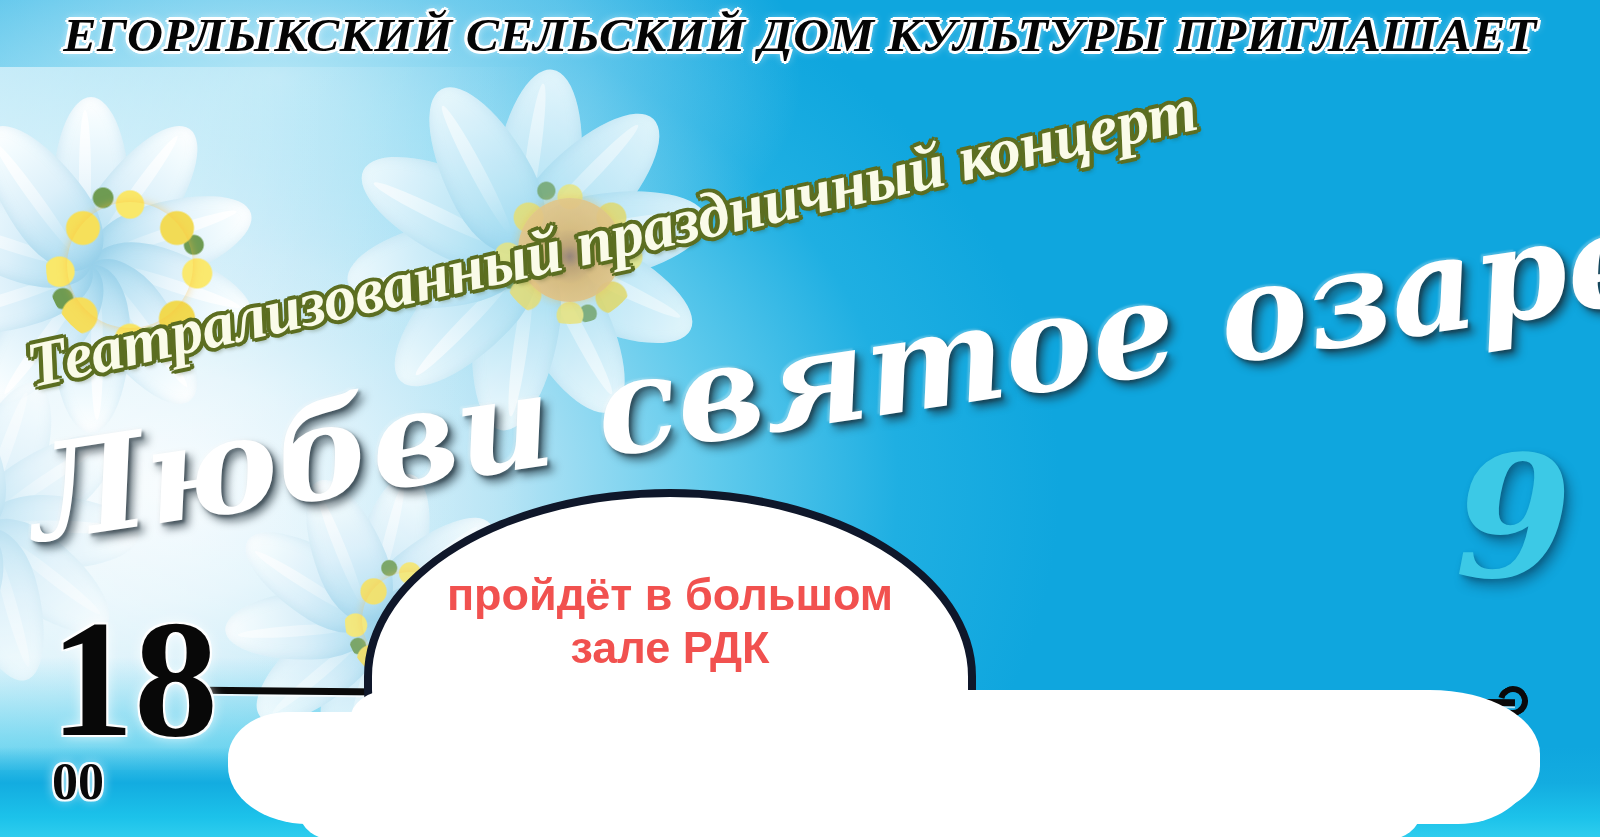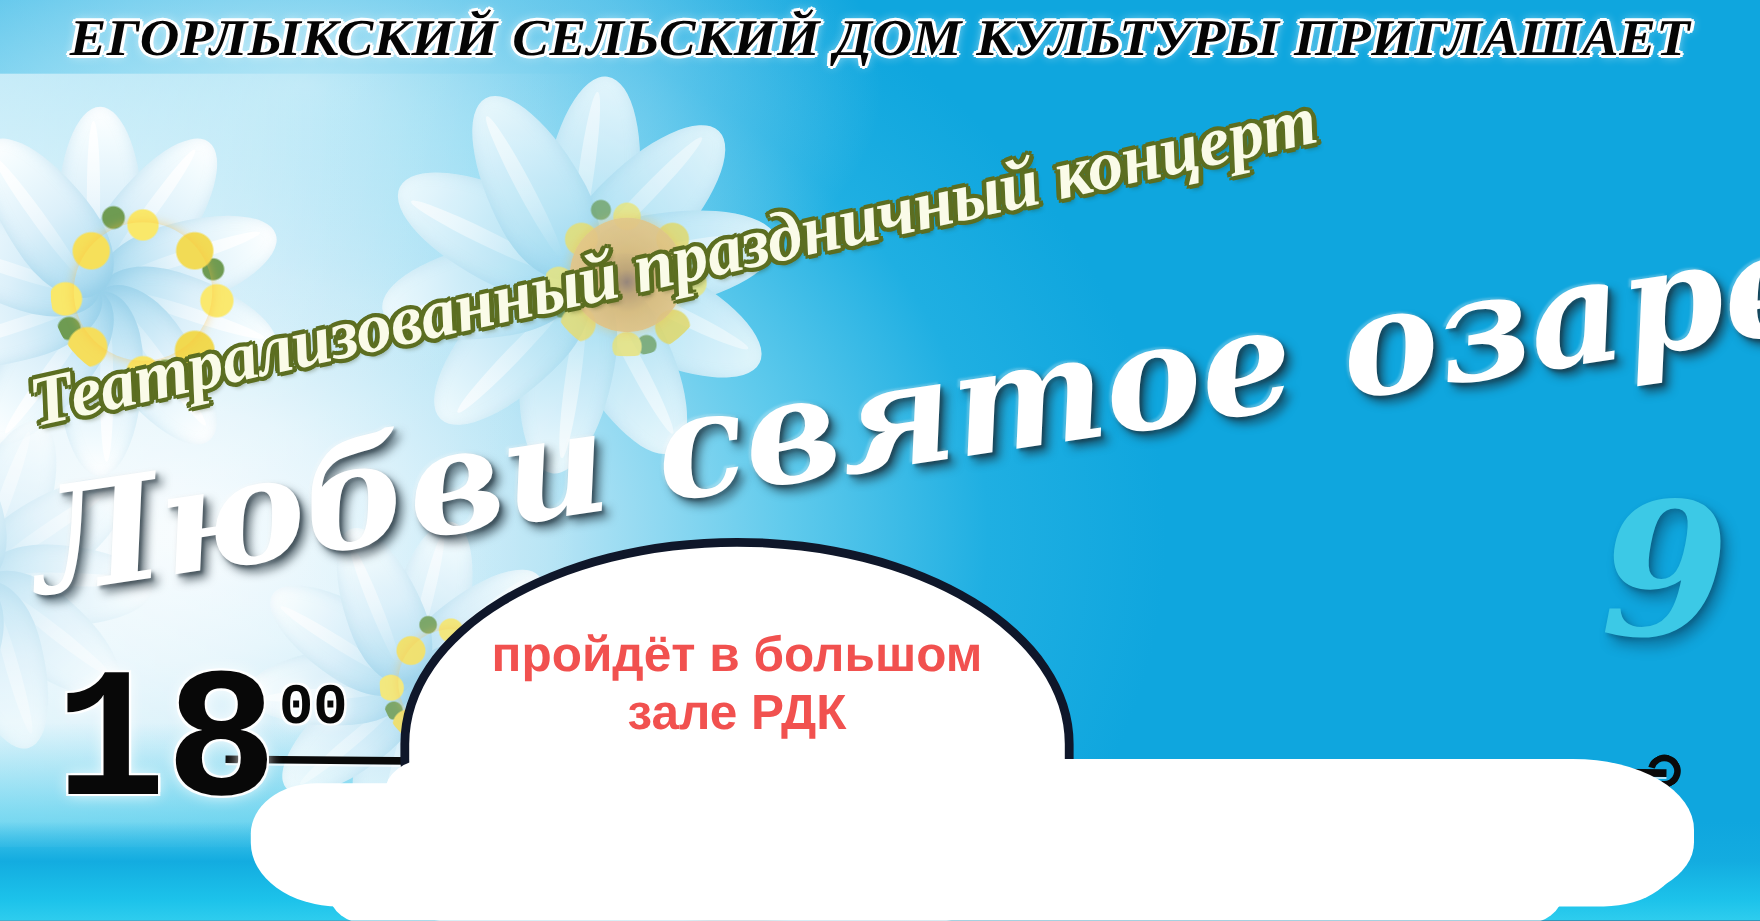--- a/index.html
+++ b/index.html
@@ -173,22 +173,23 @@
   #date-month{
     font-size:124px;font-weight:bold;line-height:.9;
     color:#9FE6F4;
     text-shadow:5px 7px 11px rgba(10,60,90,.45), 2px 3px 4px rgba(10,60,90,.3);
   }
 
   
   #time-block{
     position:absolute;left:50px;top:610px;z-index:15;
     display:flex;align-items:flex-start;
-    font-family:Liberation Mono, monospace;font-weight:bold;
+    font-family:Liberation Serif, serif;font-weight:bold;
     color:#080808;
+    flex-direction:column;
   }
   #time-hours{
     font-size:168px;line-height:.82;
     text-shadow:
       -2px -2px 0 rgba(255,255,255,.9), 2px -2px 0 rgba(255,255,255,.9),
       -2px  2px 0 rgba(255,255,255,.9), 2px  2px 0 rgba(255,255,255,.9),
        0 0 14px rgba(255,255,255,.95);
   }
   #time-minutes{
     font-size:52px;line-height:1;margin-top:8px;margin-left:2px;

